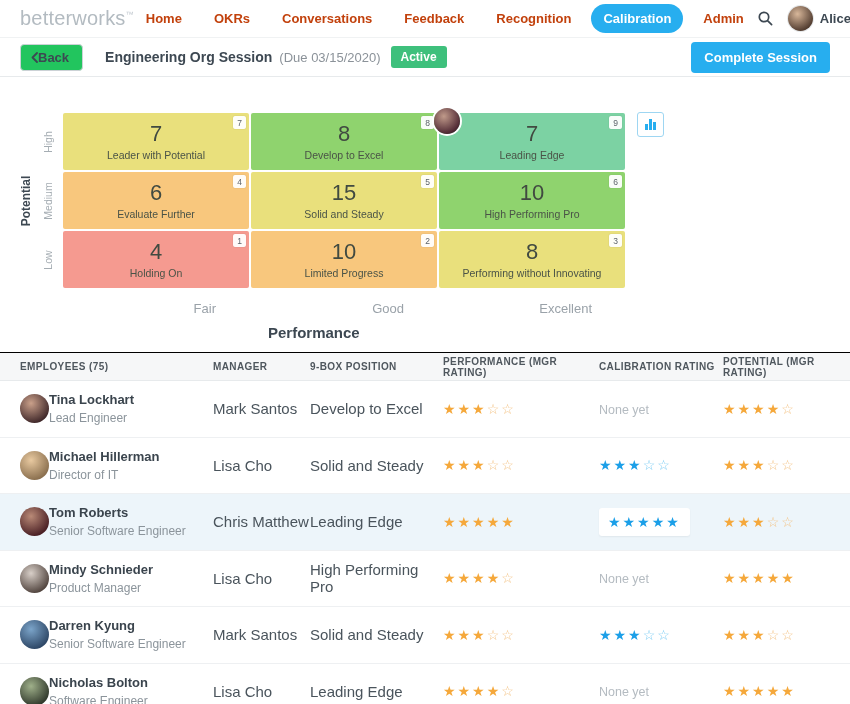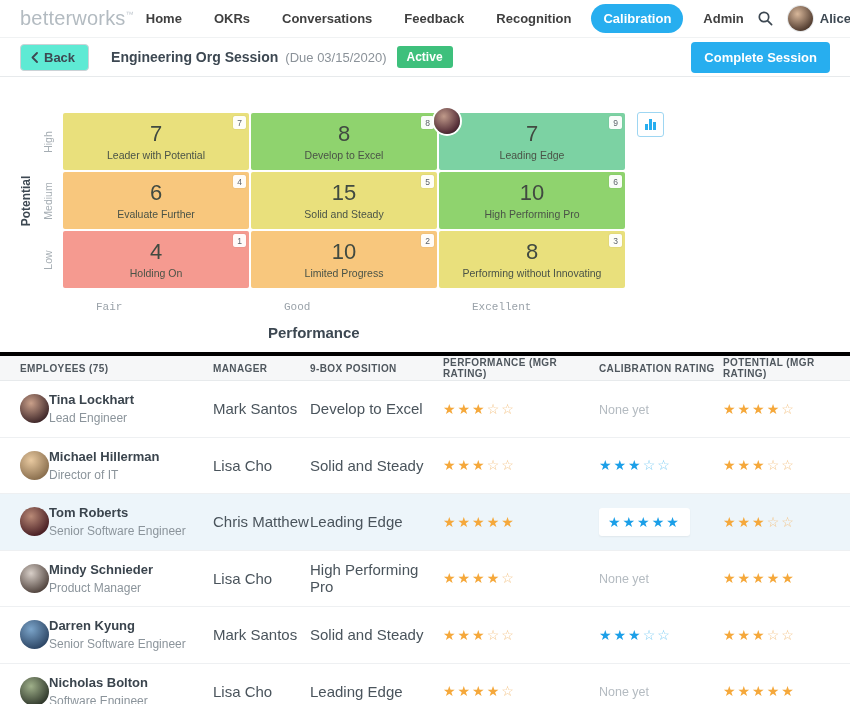--- a/index.html
+++ b/index.html
@@ -5,35 +5,35 @@
   * { margin:0; padding:0; box-sizing:border-box; }
   html,body { width:850px; height:704px; overflow:hidden; background:#fff;
     font-family:"Liberation Sans", sans-serif; color:#3d4852; }
 
   
   .nav { height:38px; display:flex; align-items:center; padding:0 20px;
     background:#fff; border-bottom:1px solid #f0f2f3; }
   .logo { font-size:20px; color:#b3bbc1; letter-spacing:0.2px; cursor:pointer; }
   .logo sup { font-size:8px; color:#c3cad0; }
   .nav-items { display:flex; align-items:center; gap:8px; }
-  .nav-item { font-size:13px; font-weight:700; color:#404040; padding:7px 12px;
+  .nav-item { font-size:13px; font-weight:700; color:#c2410c; padding:7px 12px;
     border-radius:16px; cursor:pointer; white-space:nowrap; }
   .nav-item.active { background:#27aeef; color:#fff; }
   .nav-right { margin-left:auto; display:flex; align-items:center; gap:12px; }
   .search-btn { width:20px; height:20px; display:flex; align-items:center; justify-content:center; cursor:pointer; }
   .user-menu { display:flex; align-items:center; gap:7px; cursor:pointer; }
   .avatar { border-radius:50%; flex:none; }
   .avatar.nav-av { width:25px; height:25px; box-shadow:0 0 0 1px #e4e7e9; }
   .user-name { font-size:13px; font-weight:700; }
 
   
   .subheader { height:39px; display:flex; align-items:center; padding:0 20px;
     border-bottom:1px solid #e7eaec; background:#fff; }
-  .back-btn { display:flex; align-items:center; gap:6px; border:1px solid #ccd2d6;
-    border-radius:4px; background:#5eead4; padding:5px 13px 5px 10px; font-size:13px;
+  .back-btn { display:flex; align-items:center; gap:0; border:1px solid #ccd2d6;
+    border-radius:4px; background:#22c55e; padding:5px 13px 5px 10px; font-size:13px;
     font-weight:700; color:#3d4852; cursor:pointer; font-family:inherit; }
   .session-title { font-size:14px; font-weight:700; margin-left:22px; }
   .session-due { font-size:13px; color:#8b9299; margin-left:7px; }
   .status-badge { margin-left:10px; background:#3ec07c; color:#fff; font-size:12px;
     font-weight:700; padding:4px 10px; border-radius:3px; }
   .complete-btn { margin-left:auto; background:#27aeef; color:#fff; border:none;
     font-family:inherit; font-size:13px; font-weight:700; padding:8px 13px;
     border-radius:4px; cursor:pointer; }
 
   
@@ -47,34 +47,34 @@
   .cell-badge { position:absolute; top:3px; right:3px; width:13px; height:13px;
     background:rgba(255,255,255,0.95); border-radius:2px; font-size:8.5px;
     color:#5c636a; display:flex; align-items:center; justify-content:center;
     box-shadow:0 0 1px rgba(0,0,0,0.3); }
   .cell-avatar { position:absolute; top:-5px; left:-5px; width:26px; height:26px;
     border-radius:50%; box-shadow:0 0 0 2px #fff; }
   .y-axis-title { position:absolute; left:-24px; top:117px; width:100px; text-align:center;
     transform:rotate(-90deg); font-size:12px; font-weight:700; color:#3d4852; }
   .row-label { position:absolute; width:60px; height:12px; text-align:center;
     transform:rotate(-90deg); font-size:10.5px; color:#a5adb3; }
-  .col-label { position:absolute; top:224px; width:120px; text-align:left;
-    font-size:11px; color:#9aa2a9;font-family:Liberation Mono, monospace; }
+  .col-label { position:absolute; top:224px; width:120px; text-align:right;
+    font-size:13px; color:#9aa2a9; }
   .x-axis-title { position:absolute; top:247px; left:268px; width:120px;
     text-align:left; font-size:15px; font-weight:700; color:#3d4852; }
   .chart-toggle-btn { position:absolute; left:637px; top:35px; width:27px; height:25px;
     background:#fff; border:1px solid #9ed6f2; border-radius:3px; display:flex;
     align-items:center; justify-content:center; cursor:pointer; }
 
   
   .emp-table { width:100%; }
   .thead, .trow { display:grid;
     grid-template-columns:193px 97px 133px 156px 124px 1fr;
     align-items:center; padding-left:20px; }
-  .thead { height:29px; background:#f6f7f8; border-top:4px solid #000000;
+  .thead { height:29px; background:#f6f7f8; border-top:1px solid #000000;
     border-bottom:1px solid #e7eaec; }
   .th { font-size:10px; font-weight:700; color:#4f575e; letter-spacing:0.4px;
     text-transform:uppercase; }
   .trow { height:56.5px; border-bottom:1px solid #eef0f2; cursor:pointer; background:#fff; }
   .trow.highlighted { background:#edf5fa; }
   .emp-cell { display:flex; align-items:center; }
   .avatar.emp-av { width:29px; height:29px; }
   .emp-name { font-size:13px; font-weight:700; color:#3a444d; }
   .emp-title { font-size:12px; color:#8b949b; margin-top:4px; }
   .cell-text { font-size:15px; color:#4a545c; }

